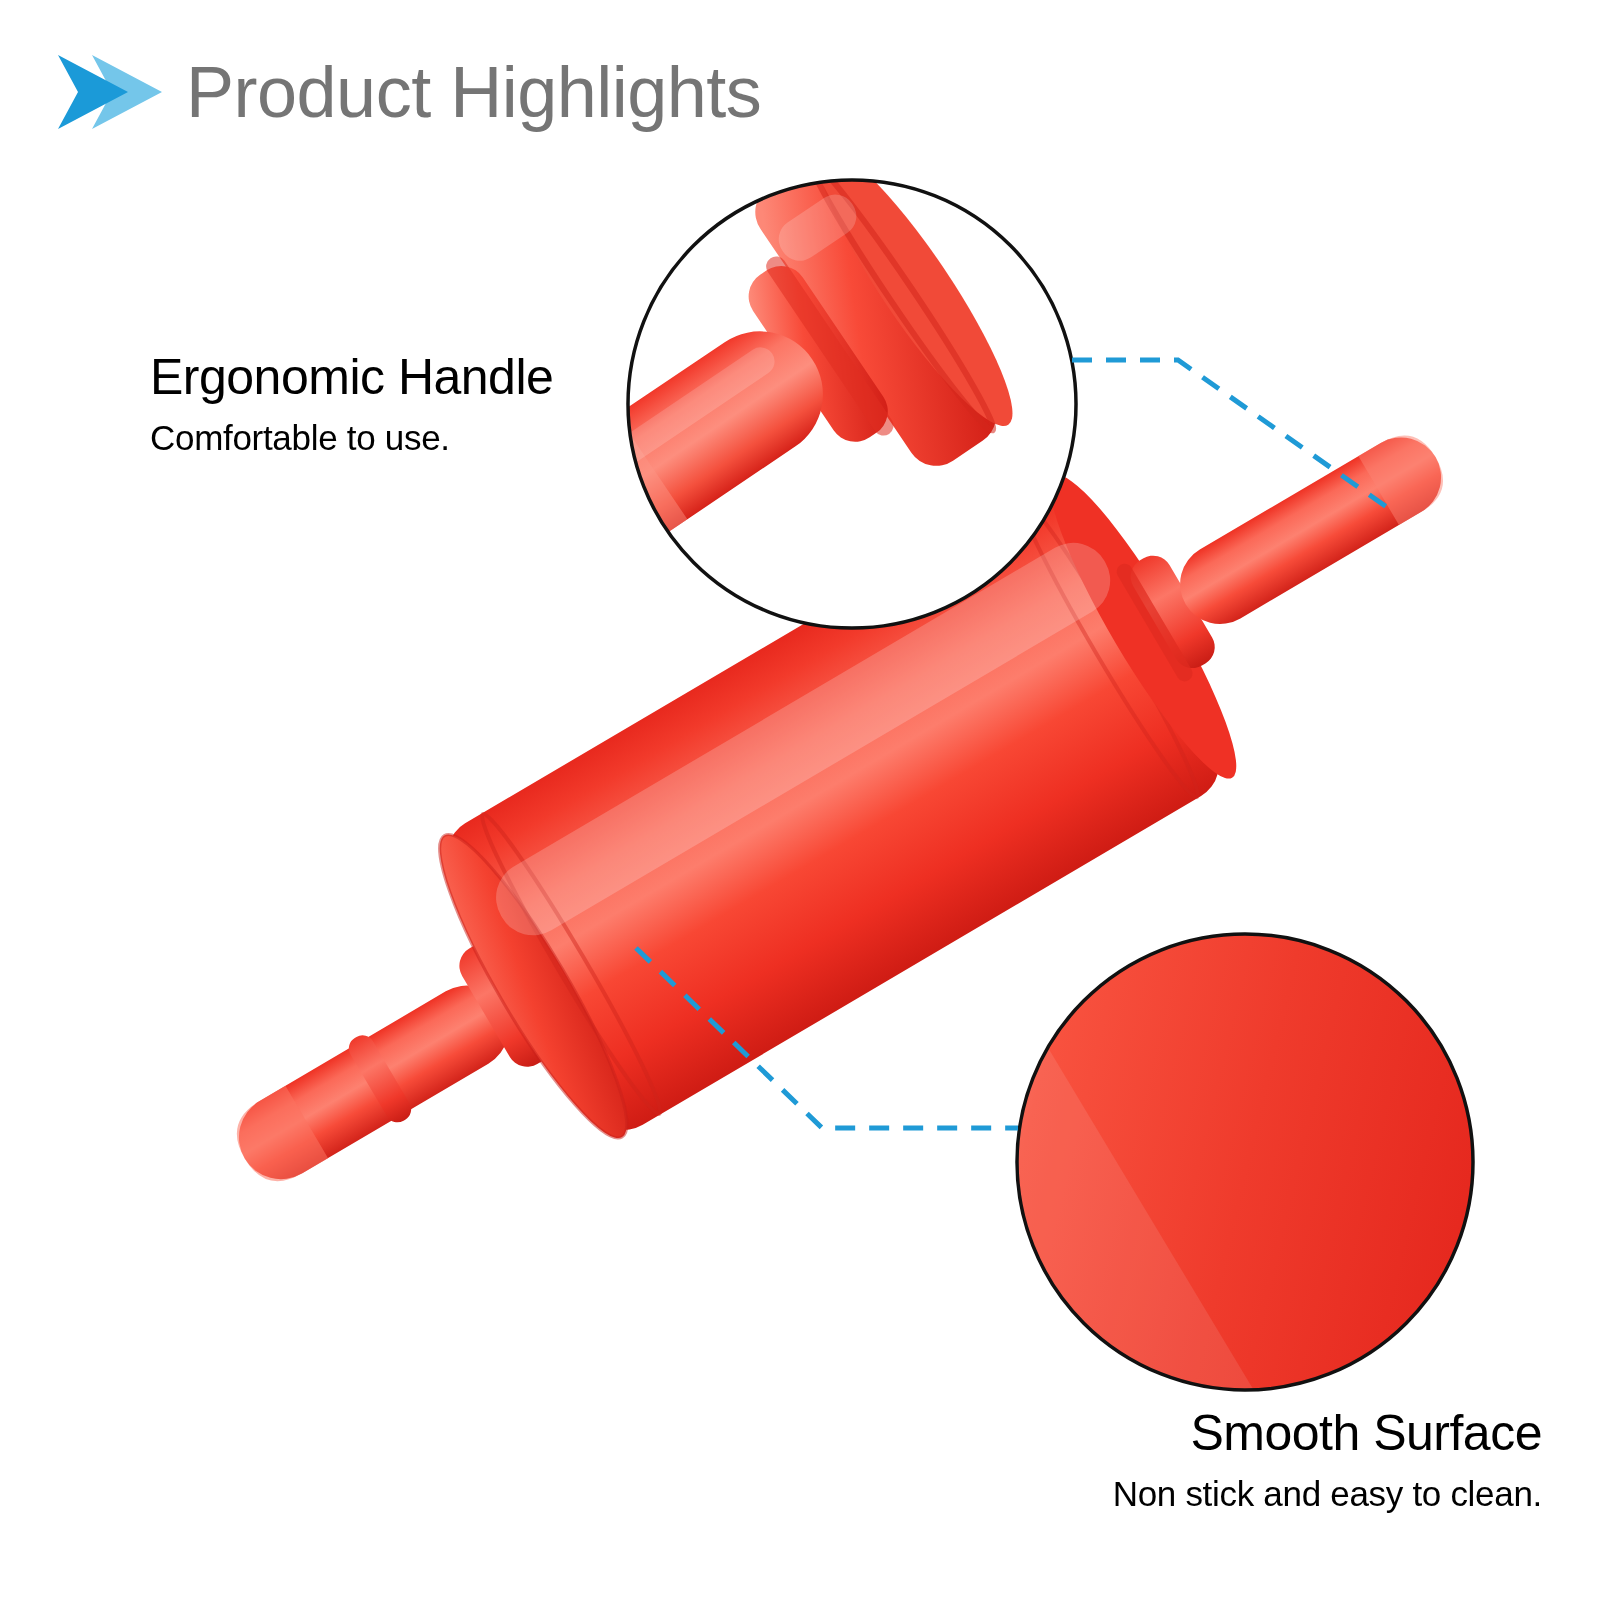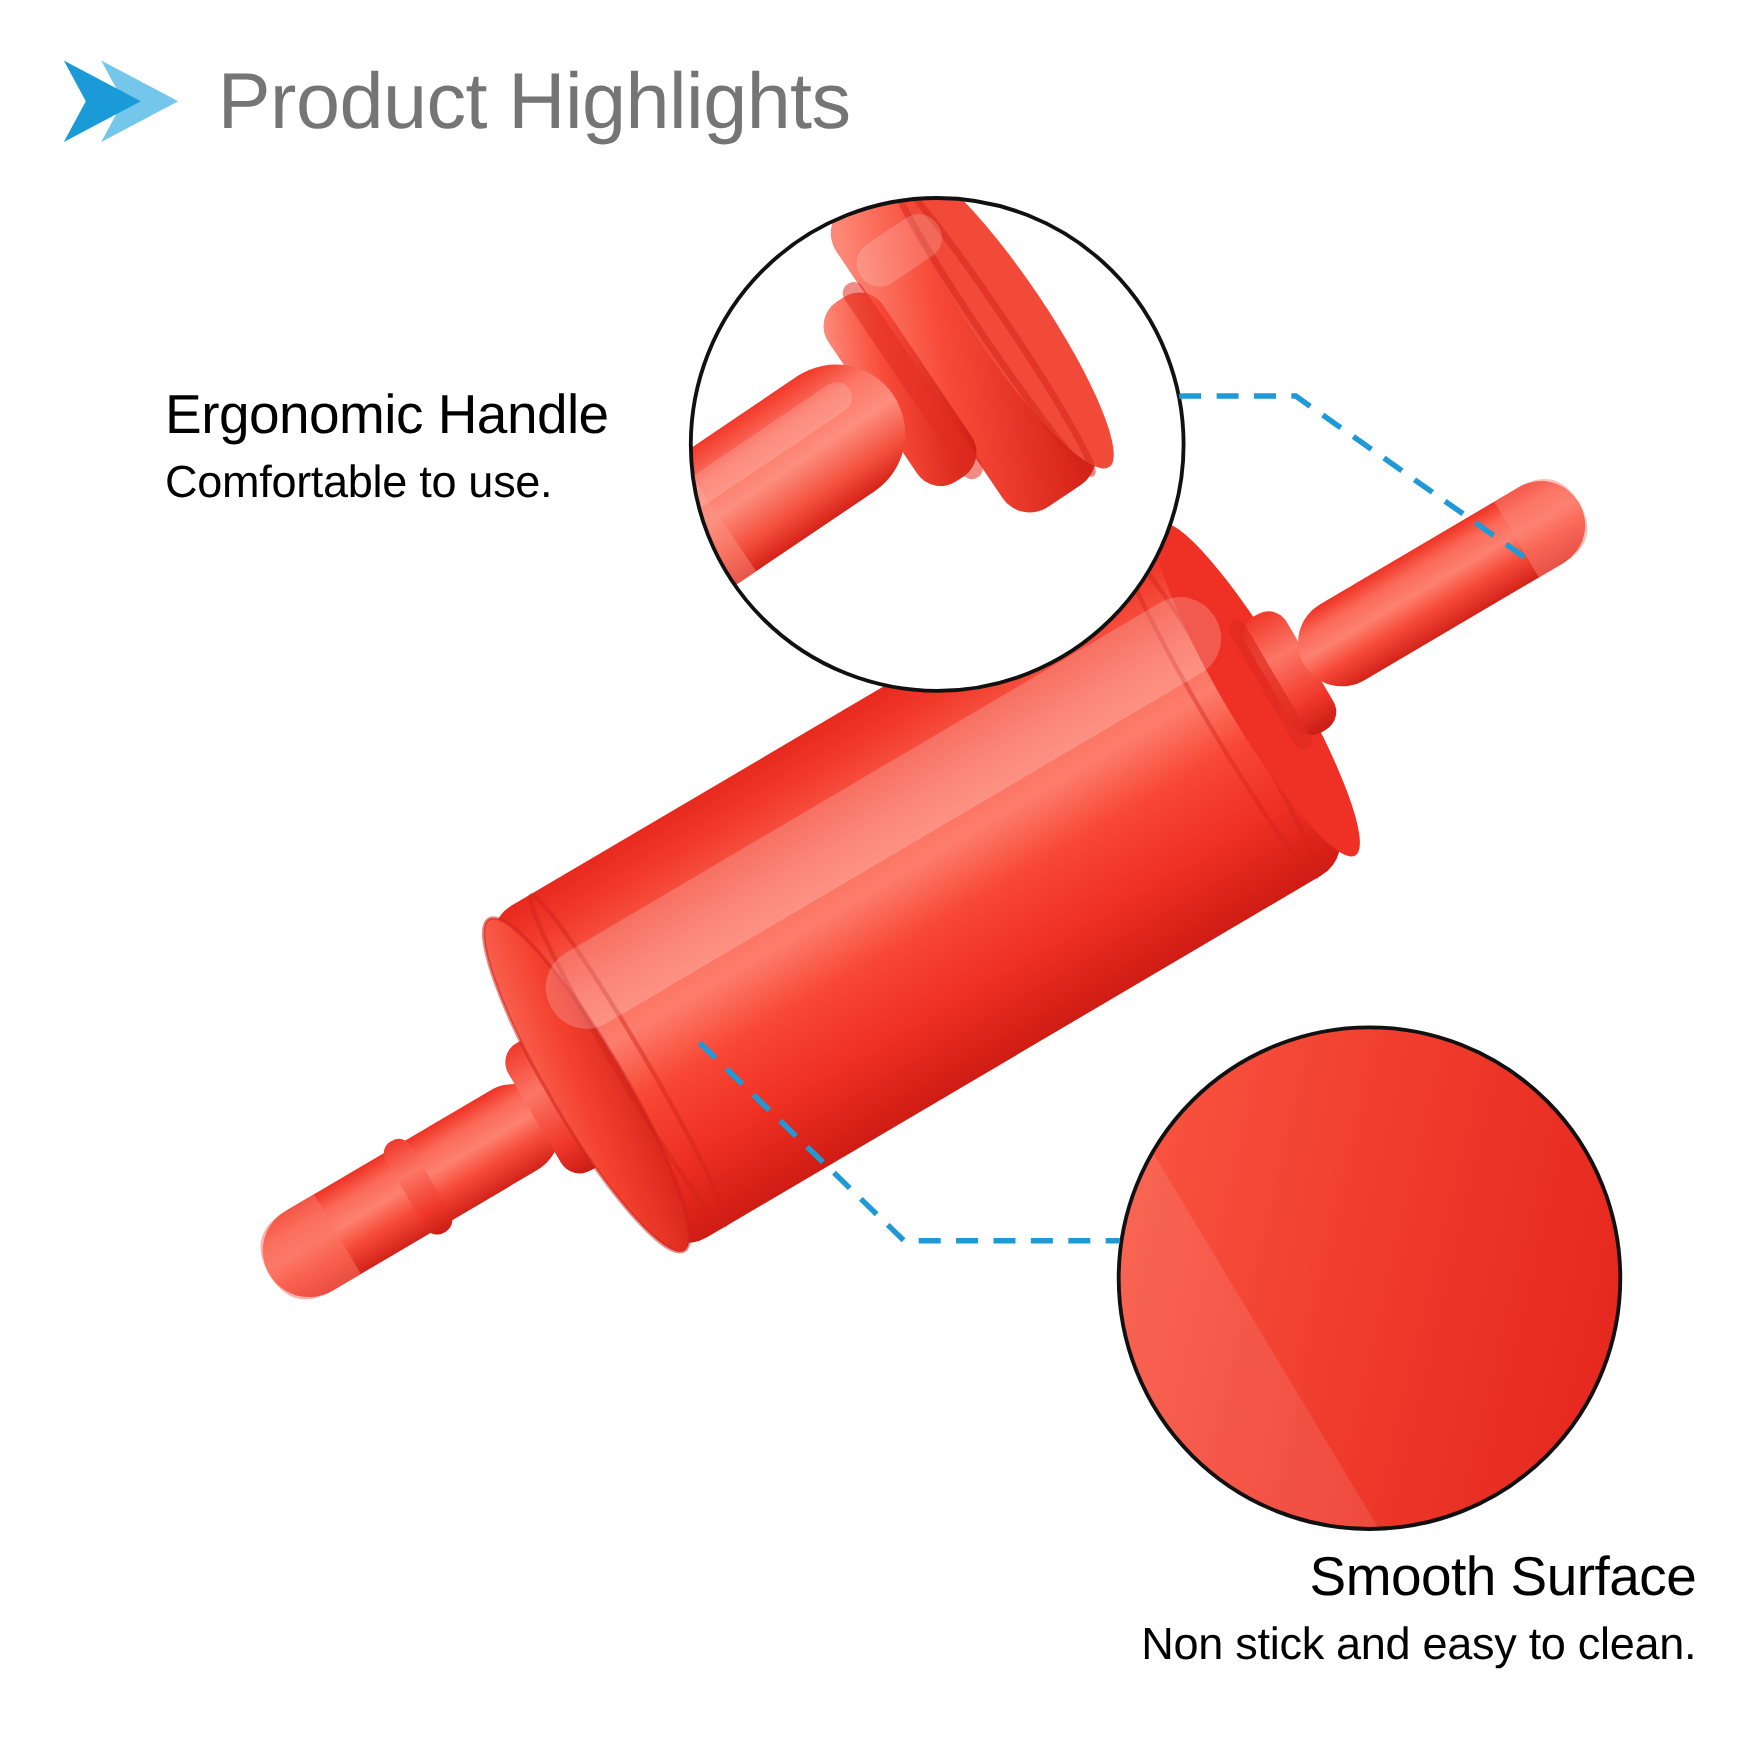--- a/index.html
+++ b/index.html
@@ -5,31 +5,31 @@
   html,body{margin:0;padding:0;background:#ffffff;}
   body{width:1600px;height:1600px;overflow:hidden;
        font-family:"Liberation Sans","DejaVu Sans",sans-serif;}
   #stage{position:relative;width:1600px;height:1600px;background:#ffffff;}
 
   #artboard{position:absolute;left:0;top:0;width:1600px;height:1600px;}
 
   .txt{position:absolute;white-space:nowrap;margin-left:28px;}
 
   #header-row{position:absolute;left:56px;top:44px;height:96px;
-              display:flex;align-items:center;gap:32px;}
+              display:flex;align-items:center;gap:20px;}
   #arrow-icon{width:110px;height:82px;display:block;flex:0 0 auto;}
   #page-title{font-size:72px;line-height:76px;color:#757575;
               font-weight:400;letter-spacing:-0.5px;}
 
   #callout-top-text{left:122px;top:348px;}
   #callout-bottom-text{right:58px;top:1404px;text-align:right;}
 
   .callout-title{font-size:50px;line-height:58px;color:#000000;
                  font-weight:400;letter-spacing:-0.5px;}
-  .callout-sub{font-size:41px;line-height:52px;color:#000000;
+  .callout-sub{font-size:35px;line-height:52px;color:#000000;
                font-weight:400;letter-spacing:-0.3px;margin-top:6px;}
 </style>
 </head>
 <body>
 
 <div id="stage">
 
   <svg id="artboard" viewBox="0 0 1600 1600">
     <defs>
 

